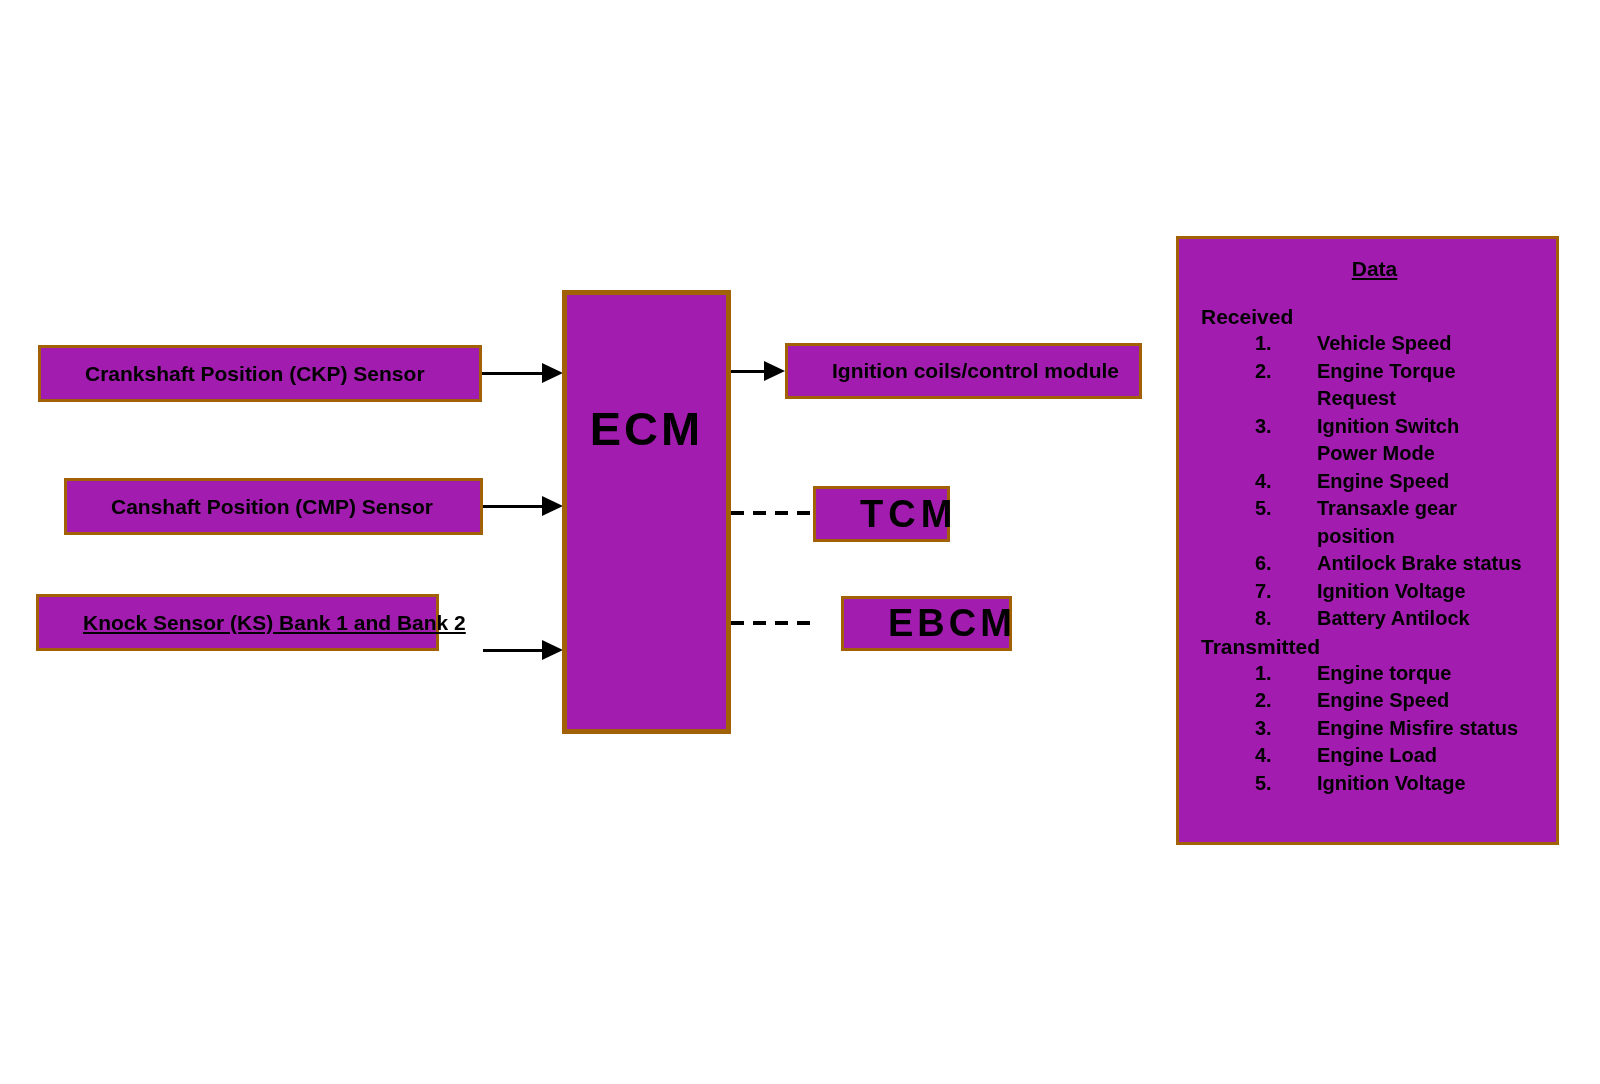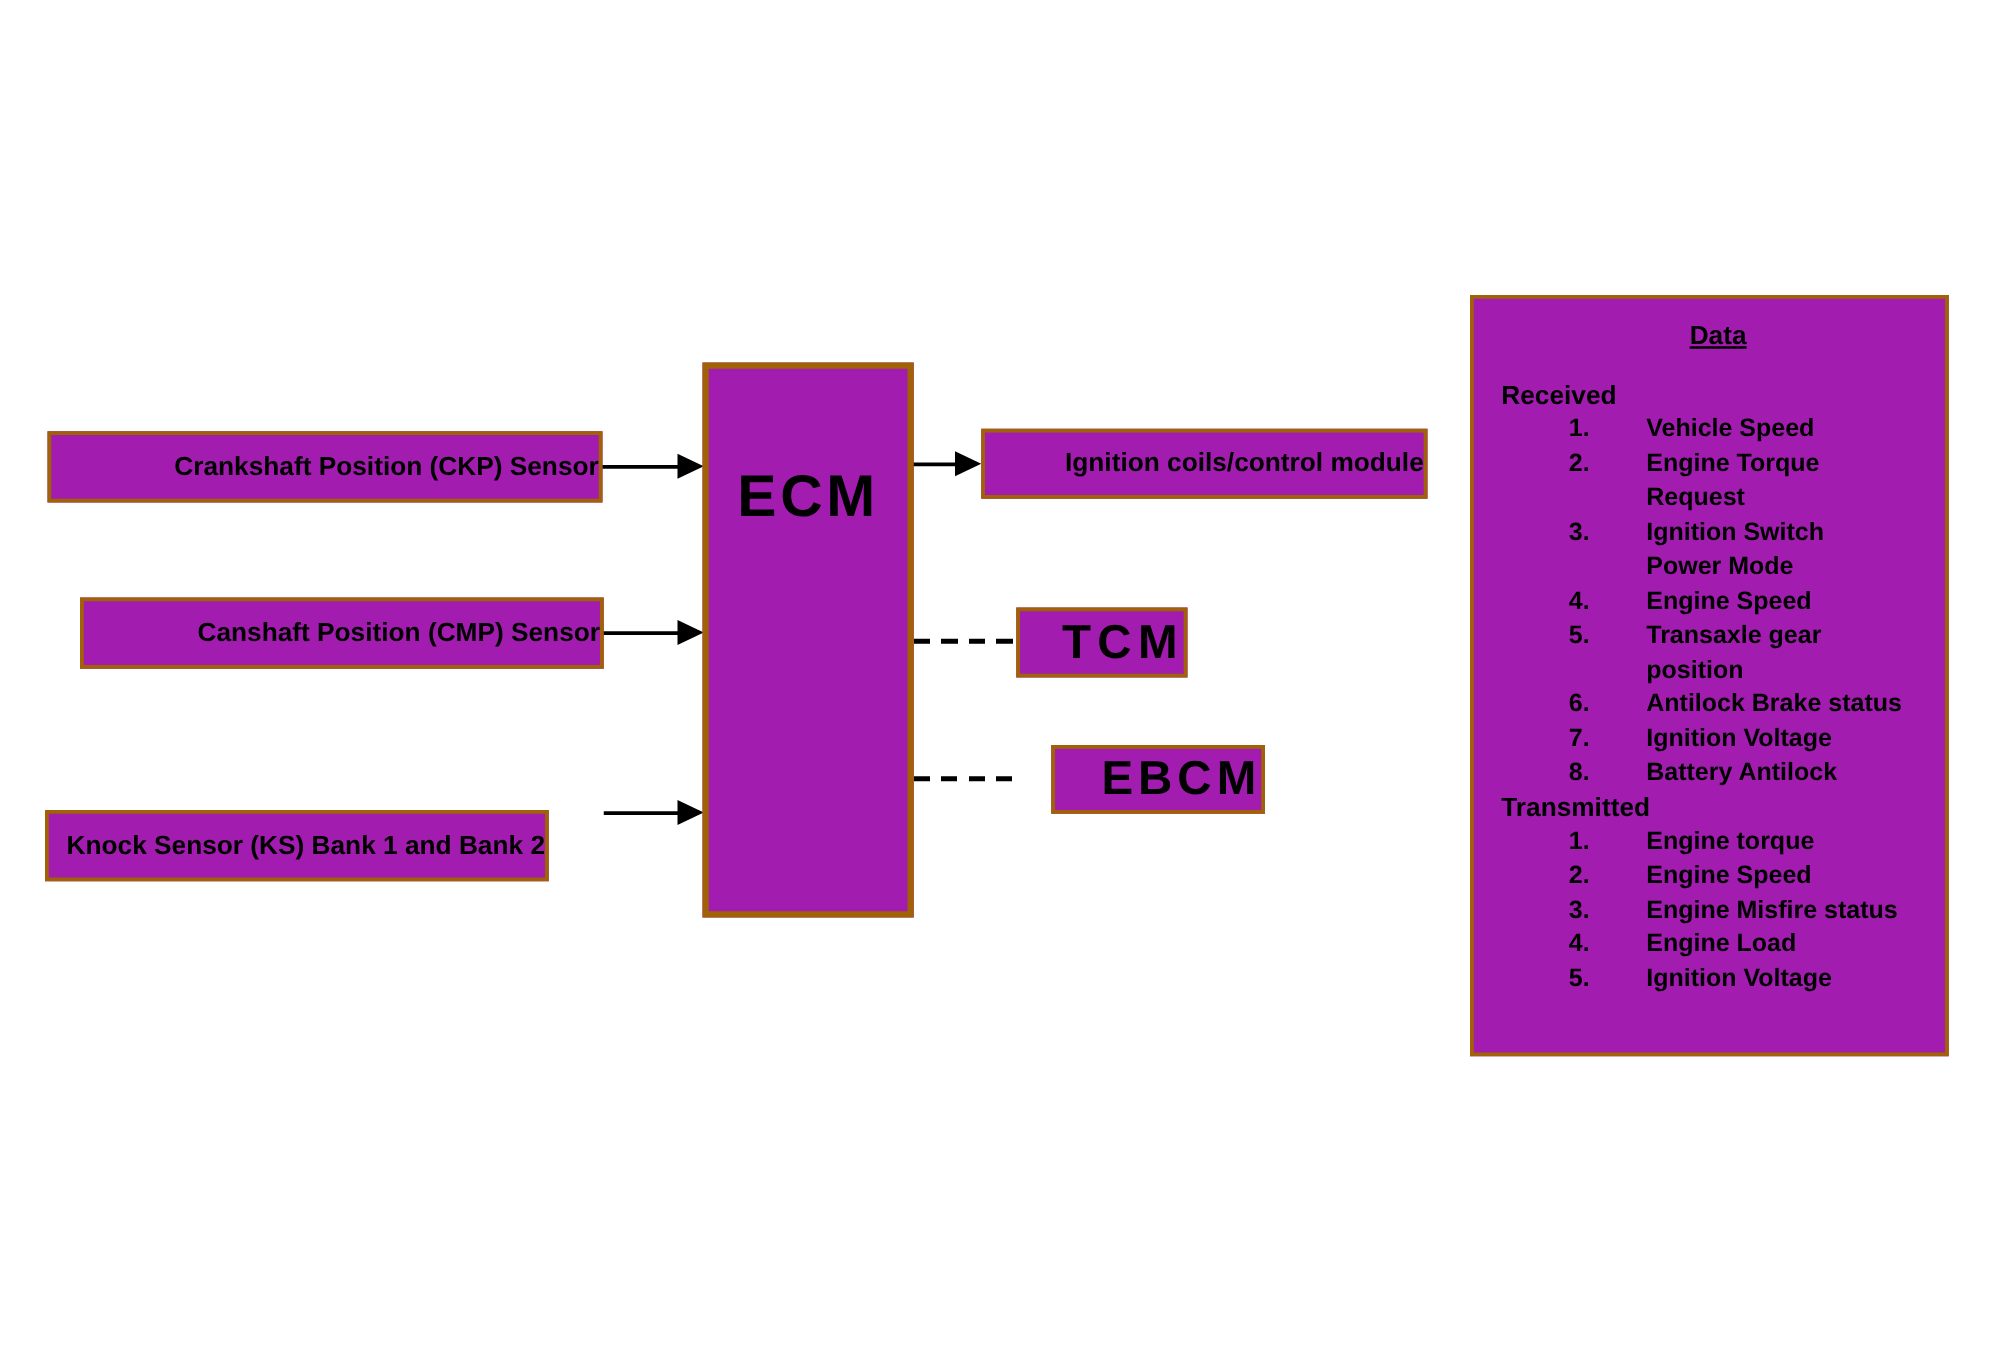--- a/index.html
+++ b/index.html
@@ -4,31 +4,31 @@
 <style>
   html,body{margin:0;padding:0;}
   body{
     width:1600px;height:1084px;background:#ffffff;
     font-family:"Liberation Sans","DejaVu Sans",sans-serif;
     color:#000;overflow:hidden;
   }
   .stage{position:relative;width:1600px;height:1084px;background:#fff;}
 
   .box{position:absolute;background:#a21caf;border:3px solid #a16207;box-sizing:border-box;}
-  .label-box{display:flex;align-items:center;justify-content:flex-end;
-    font-size:21px;font-weight:bold;text-align:center;white-space:nowrap;}
+  .label-box{display:flex;align-items:center;justify-content:flex-start;
+    font-size:21px;font-weight:bold;text-align:center;white-space:nowrap;padding-left:44px;}
 
   
   .pos-ckp{left:38px; top:345px; width:444px; height:57px;}
   .pos-cmp{left:64px; top:478px; width:419px; height:57px;}
-  .pos-ks {left:36px; top:648px; width:403px; height:57px;}
+  .pos-ks {left:36px; top:594px; width:403px; height:57px;text-decoration:underline;}
 
   
   .pos-ecm{left:562px; top:290px; width:169px; height:444px; border-width:5px;
-    display:flex; justify-content:center; align-items:flex-start; padding-top:78px;}
+    display:flex; justify-content:center; align-items:flex-start; padding-top:110px;}
   .ecm-label{font-size:47px;font-weight:bold;letter-spacing:3px;line-height:1;}
 
   
   .pos-ign {left:785px; top:343px; width:357px; height:56px;}
   .pos-tcm {left:813px; top:486px; width:137px; height:56px; font-size:38px; letter-spacing:5px;}
   .pos-ebcm{left:841px; top:596px; width:171px; height:55px; font-size:38px; letter-spacing:4px;}
 
   
   .hline{position:absolute;height:3px;background:#000;}
   .line-in1{left:482px; top:372px; width:62px;}

